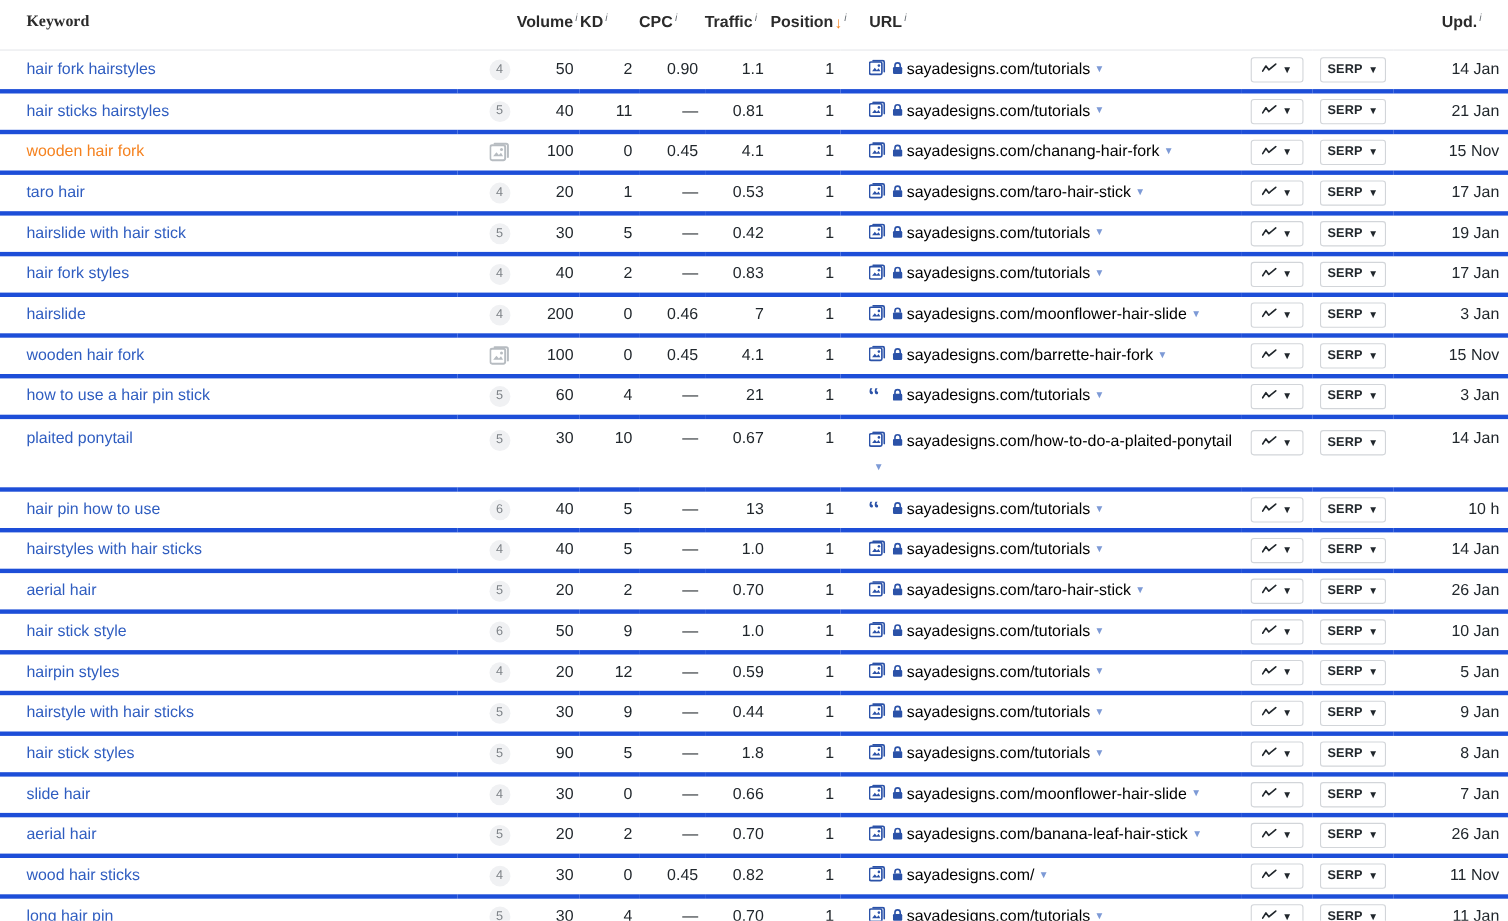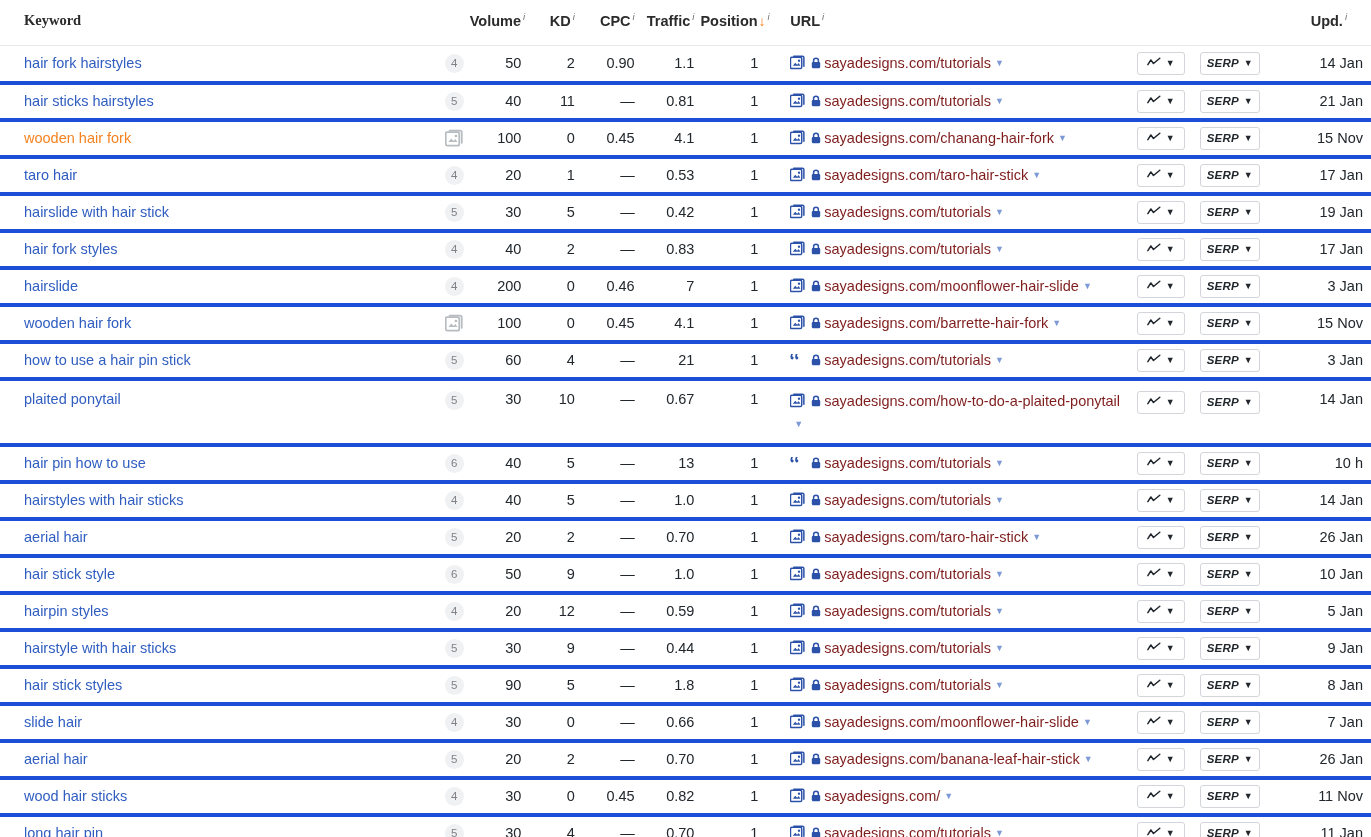--- a/index.html
+++ b/index.html
@@ -36,21 +36,21 @@
     font-size: 14.5px;
     font-weight: bold;
     color: #2b2b2b;
     padding: 0 0 16px 0;
     vertical-align: bottom;
     white-space: nowrap;
     border-bottom: 1px solid #e6e8eb;
     background: #fff;
   }
   thead th.h-keyword { text-align: left; padding-left: 24px; padding-top: 12px; font-family: Liberation Serif, serif; }
-  thead th.h-num     { text-align: right; padding-right: 6px; }
+  thead th.h-num     { text-align: left; padding-right: 6px; }
   thead th.h-url     { text-align: left; padding-left: 26px; }
   thead th.h-upd     { text-align: right; padding-right: 24px; }
   thead th.h-blank   { border-bottom: 1px solid #e6e8eb; }
 
   .sup-i {
     font-size: 9.5px;
     font-weight: normal;
     vertical-align: super;
     color: #6b7177;
     margin-left: 2px;
@@ -84,21 +84,21 @@
   }
   .badge-icon { display: inline-block; width: 19px; height: 19px; vertical-align: middle; }
 
   td.k-num { text-align: right; padding-right: 6px; font-size: 14.5px; color: #21272c; white-space: nowrap; }
 
   td.k-url { padding-left: 26px; text-align: left; }
   .url-cell { display: inline; line-height: 21px; }
   .serp-ico { display: inline-block; width: 15px; height: 15px; vertical-align: -2px; margin-right: 6px; }
   .lock-ico { display: inline-block; width: 10px; height: 12px; vertical-align: -1px; margin-right: 3px; }
   .url-link {
-    color: #7f1d1d;
+    color: #000000;
     text-decoration: none;
     font-size: 14.5px;
     cursor: pointer;
   }
   .caret {
     display: inline-block;
     margin-left: 4px;
     color: #7d9ad6;
     font-size: 9px;
     vertical-align: 2px;
@@ -116,21 +116,21 @@
     background: #fff;
     cursor: pointer;
     padding: 0 6px;
     font-size: 11.5px;
     font-weight: bold;
     color: #21272c;
     letter-spacing: .2px;
   }
   .btn .bcaret { font-size: 9px; color: #21272c; }
   .btn-chart { width: 48px; }
-  .btn-serp  { width: 60px; font-style: italic; }
+  .btn-serp  { width: 60px; }
   .spark { display: inline-block; width: 14px; height: 10px; }
 
   td.k-upd { text-align: right; padding-right: 8px; font-size: 14.5px; color: #21272c; white-space: nowrap; }
 
   tr.tall { height: 66px; }
   tr.tall td { vertical-align: top; padding-top: 10px; }
   tr.tall td.k-url .caret-wrap { display: block; margin-top: 2px; }
 </style>
 </head>
 <body>

